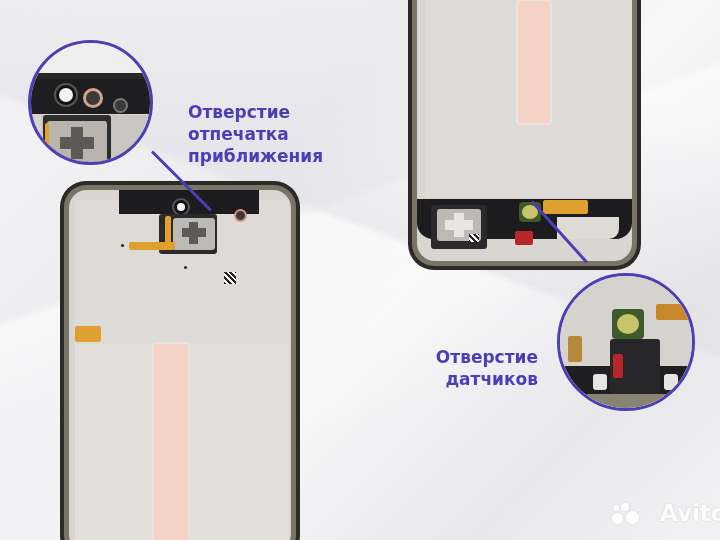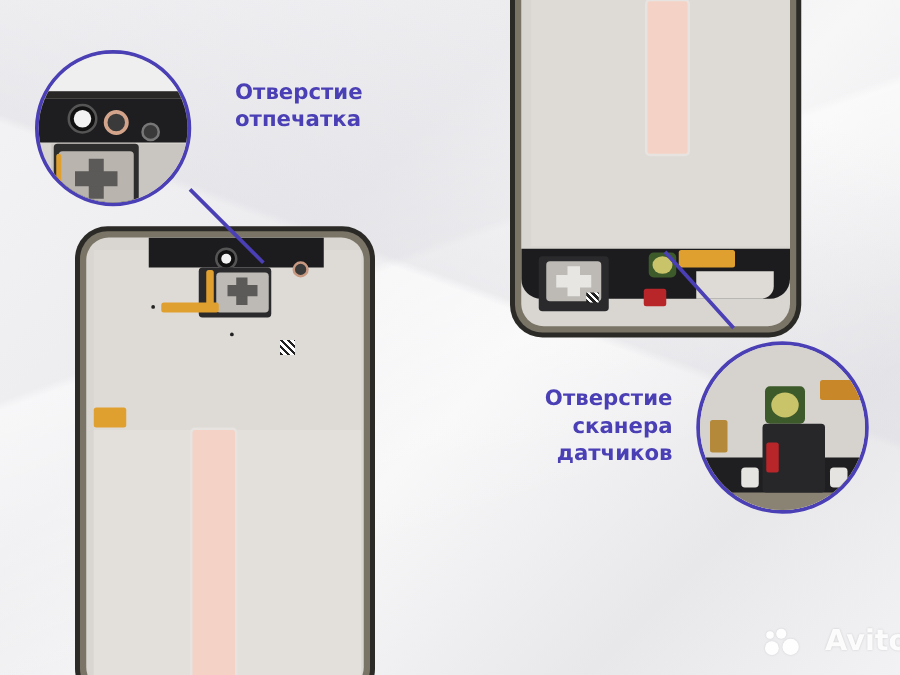--- a/index.html
+++ b/index.html
@@ -34,21 +34,21 @@
   .redpart{position:absolute;background:#b8262a;border-radius:2px;}
   .fp{position:absolute;border-radius:4px;background:#3d5a2a;}
   .fp .fpdot{position:absolute;inset:3px;border-radius:50%;background:#c9c36a;}
 
   
   .callout{position:absolute;border-radius:50%;border:3px solid #4a3fb5;overflow:hidden;background:#d8d5d0;box-sizing:border-box;}
   .c1{left:28px;top:40px;width:125px;height:125px;}
   .c2{left:557px;top:273px;width:138px;height:138px;}
   .leader{position:absolute;height:3px;background:#4a3fb5;transform-origin:0 50%;}
 
-  .label{position:absolute;color:#4a3fb5;font-family:"DejaVu Sans",sans-serif;font-weight:bold;font-size:17px;line-height:22px;}
+  .label{position:absolute;color:#4a3fb5;font-family:"DejaVu Sans",sans-serif;font-weight:bold;font-size:17px;line-height:22px;margin-top:38px;}
   .label1{left:188px;top:63px;text-align:left;}
   .label2{left:420px;top:308px;width:118px;text-align:right;}
 
   .watermark{position:absolute;left:612px;top:500px;display:flex;align-items:center;gap:20px;color:rgba(255,255,255,0.92);font-family:"DejaVu Sans",sans-serif;font-weight:bold;font-size:23px;text-shadow:0 0 2px rgba(0,0,0,0.15);}
   .wm-dots{position:relative;width:28px;height:24px;}
   .wm-dots span{position:absolute;border-radius:50%;background:rgba(255,255,255,0.92);box-shadow:0 0 2px rgba(0,0,0,0.12);}
 </style>
 </head>
 <body>
 
@@ -130,24 +130,24 @@
   <div class="redpart" style="left:53px;top:78px;width:10px;height:24px;"></div>
   <div class="flex" style="left:96px;top:28px;width:42px;height:16px;background:#c8882a;"></div>
   <div class="flex" style="left:8px;top:60px;width:14px;height:26px;background:#b48a3a;"></div>
   <div class="shield" style="left:33px;top:98px;width:14px;height:16px;background:#e6e4e0;"></div>
   <div class="shield" style="left:104px;top:98px;width:14px;height:16px;background:#e6e4e0;"></div>
 </div>
 
 <div class="label label1">
   <div>Отверстие</div>
   <div>отпечатка</div>
+  <div>приближения</div>
 </div>
 <div class="label label2">
   <div>Отверстие</div>
-  <div>сканера</div>
   <div>датчиков</div>
 </div>
 
 <div class="watermark">
   <div class="wm-dots">
     <span style="left:0;top:12px;width:11px;height:11px;"></span>
     <span style="left:9px;top:2px;width:8px;height:8px;"></span>
     <span style="left:14px;top:10px;width:13px;height:13px;"></span>
     <span style="left:1px;top:4px;width:6px;height:6px;"></span>
   </div>

